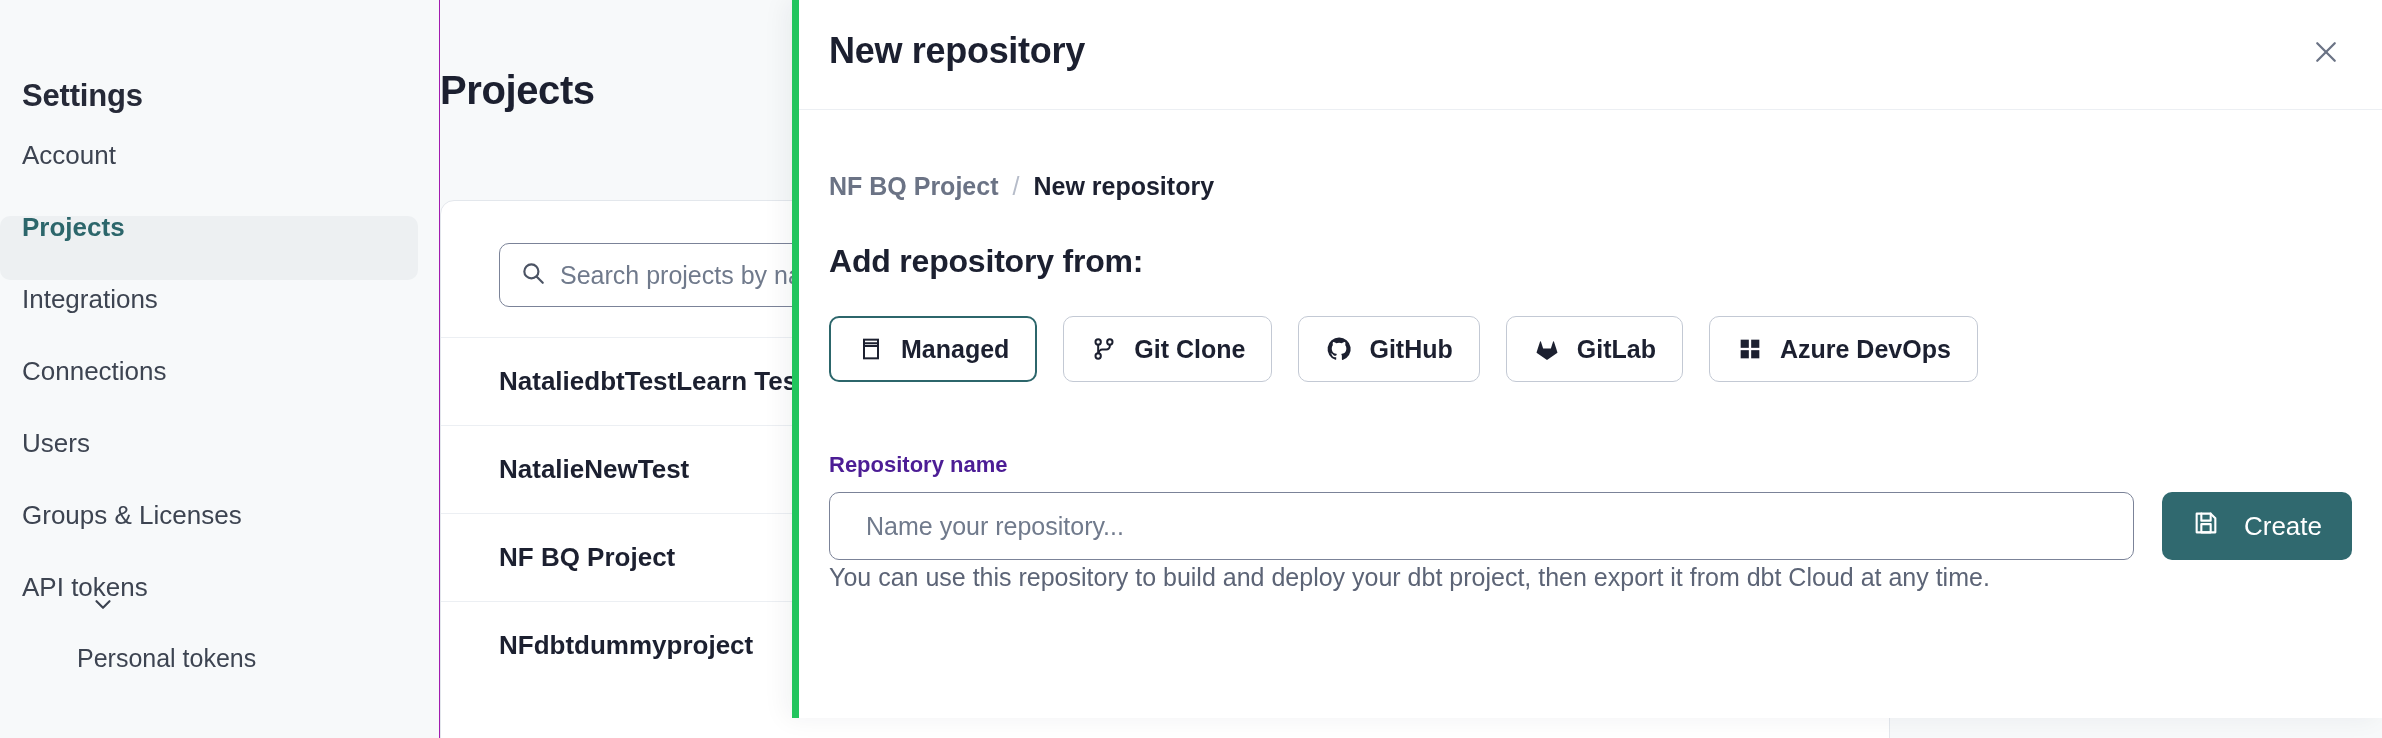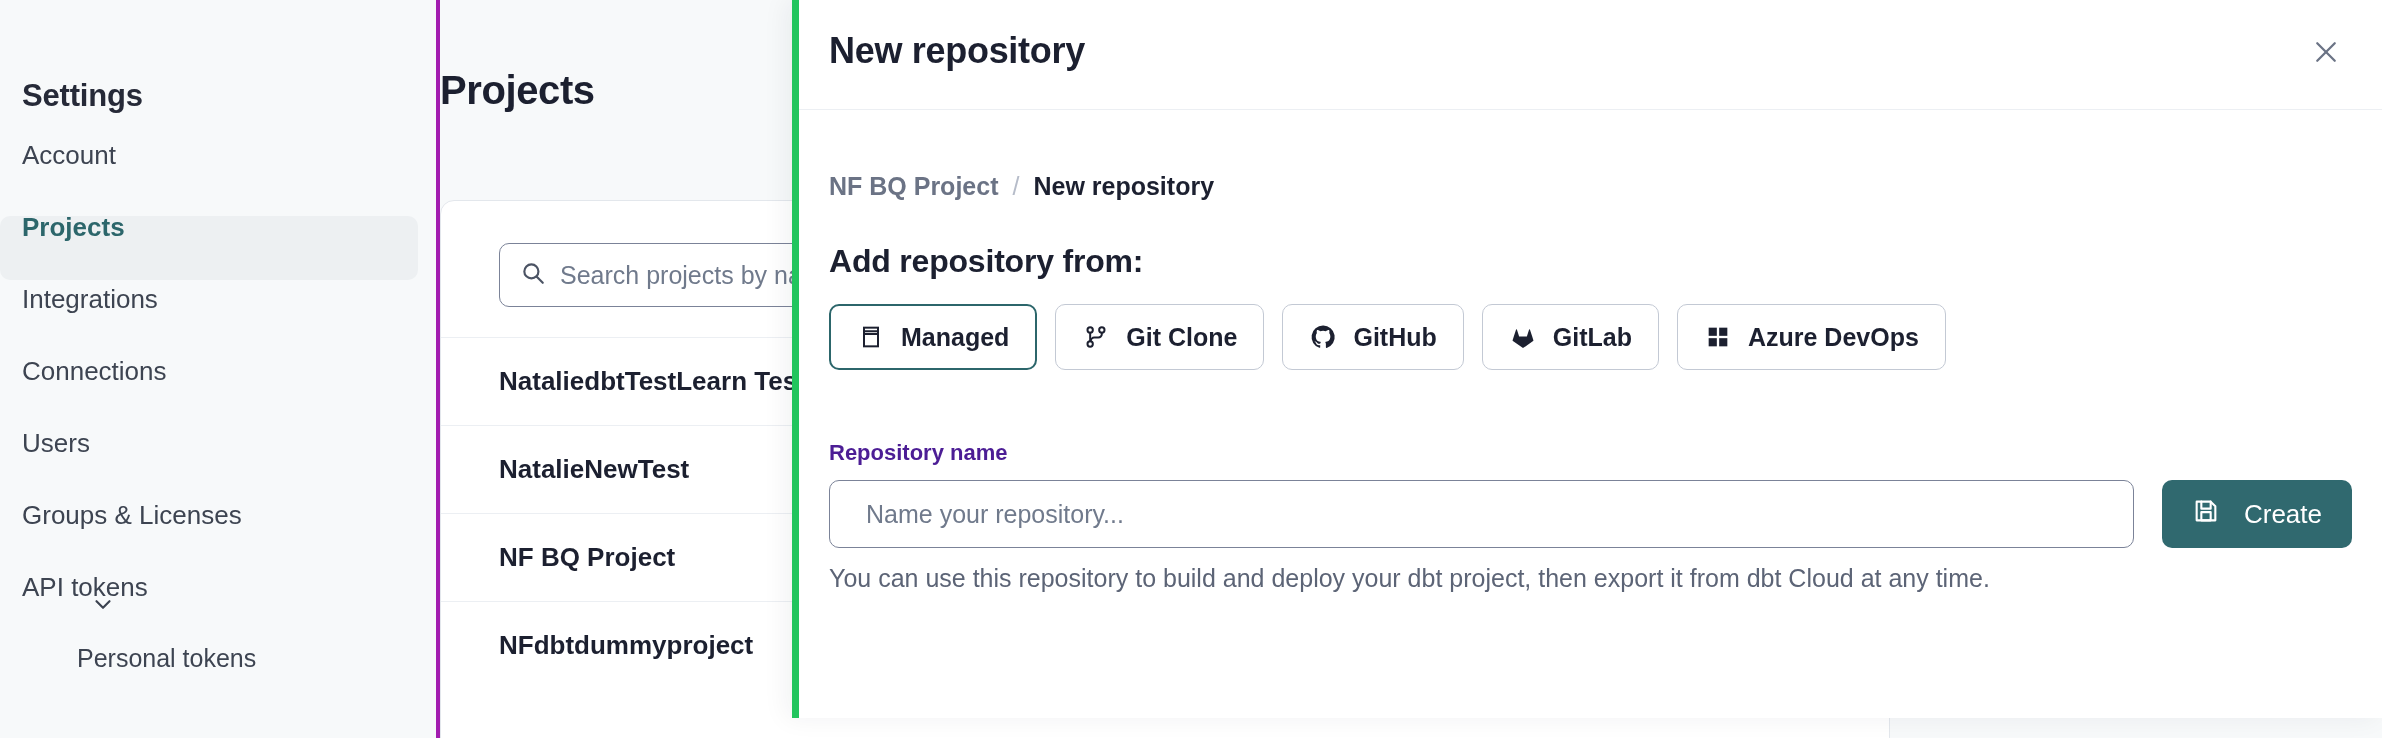--- a/index.html
+++ b/index.html
@@ -18,21 +18,21 @@
     background: #f7f9fa;
   }
 
   
   .sidebar {
     position: absolute;
     left: 0; top: 0;
     width: 440px;
     height: 738px;
     background: #f7f9fa;
-    border-right: 4px solid #a21caf;
+    border-right: 1px solid #a21caf;
   }
   .sidebar-title {
     position: absolute;
     left: 22px; top: 78px;
     font-size: 31px;
     font-weight: 700;
     color: #262a38;
     letter-spacing: -0.2px;
   }
   .nav {
@@ -183,22 +183,22 @@
   .section-heading {
     margin-top: 42px;
     font-size: 32px;
     font-weight: 700;
     color: #1c2030;
     letter-spacing: -0.2px;
   }
 
   .provider-row {
     display: flex;
-    gap: 18px;
-    margin-top: 24px;
+    gap: 26px;
+    margin-top: 36px;
   }
   .provider-btn {
     height: 66px;
     border: 1px solid #c3c9d4;
     border-radius: 10px;
     background: #fff;
     display: flex;
     align-items: center;
     gap: 16px;
     padding: 0 26px;
@@ -250,21 +250,21 @@
     align-items: center;
     gap: 24px;
     padding: 0 30px;
     font-size: 26px;
     font-weight: 400;
     cursor: pointer;
     font-family: "Liberation Sans", sans-serif;
     white-space: nowrap;
   }
   .helper-text {
-    margin-top: 16px;
+    margin-top: 3px;
     font-size: 25px;
     color: #5c6476;
   }
 </style>
 </head>
 <body>
 
 <div id="app">
 
   <div class="sidebar">

